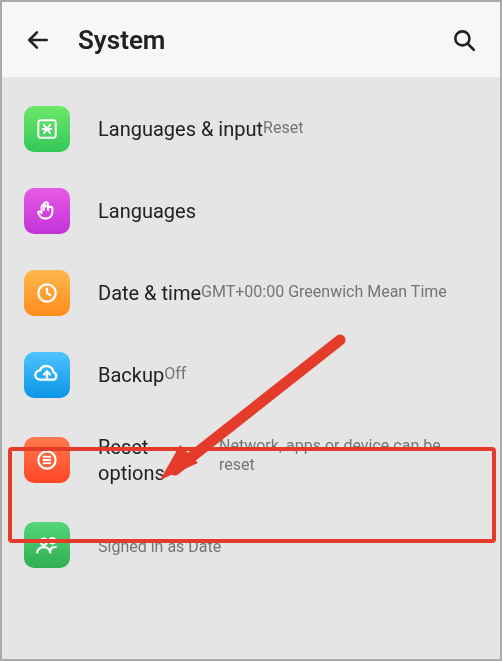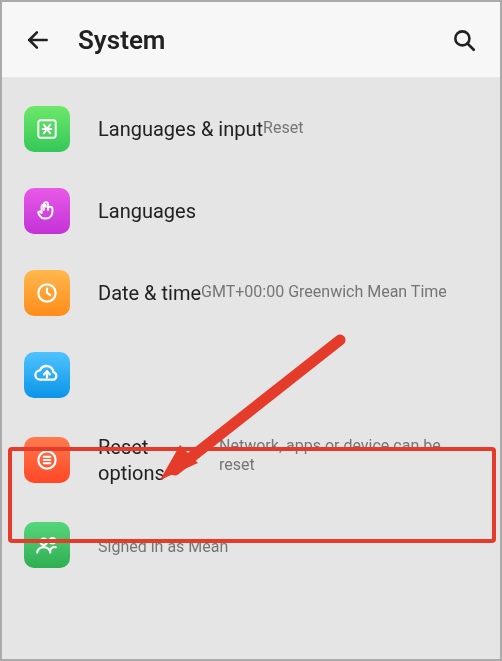--- a/index.html
+++ b/index.html
@@ -162,20 +162,24 @@
     </div>
 
     <div class="item">
       <div class="icon-box" style="background:linear-gradient(180deg,#4fc3ff,#0a95e8)">
         <svg width="28" height="28" viewBox="0 0 24 24" fill="none" stroke="#fff" stroke-width="2" stroke-linecap="round" stroke-linejoin="round">
             <path d="M6 16a4 4 0 010-8 6 6 0 0111.5 1.5A3.5 3.5 0 0118 16H6z"></path>
             <path d="M12 9v5"></path>
             <path d="M9.5 11.5L12 9l2.5 2.5"></path>
           </svg>
       </div>
+      <div class="text-col">
+        <div class="item-title">Backup</div>
+        <div class="item-sub">Off</div>
+      </div>
     </div>
 
     <div class="item">
       <div class="icon-box" style="background:linear-gradient(180deg,#ff7a4d,#ff4726)">
         <svg width="26" height="26" viewBox="0 0 24 24" fill="none" stroke="#fff" stroke-width="2" stroke-linecap="round">
             <circle cx="12" cy="12" r="8"></circle>
             <line x1="9" y1="9" x2="15" y2="9"></line>
             <line x1="9" y1="12" x2="15" y2="12"></line>
             <line x1="9" y1="15" x2="15" y2="15"></line>
           </svg>
@@ -189,21 +193,21 @@
     <div class="item">
       <div class="icon-box" style="background:linear-gradient(180deg,#56d67b,#2fae52)">
         <svg width="26" height="26" viewBox="0 0 24 24" fill="none" stroke="#fff" stroke-width="2" stroke-linecap="round" stroke-linejoin="round">
             <circle cx="9" cy="9" r="3"></circle>
             <path d="M3 19c0-3 3-5 6-5s6 2 6 5"></path>
             <circle cx="17" cy="8" r="2.5"></circle>
             <path d="M15 17c.5-2.5 3-3.5 5-3"></path>
           </svg>
       </div>
       <div class="text-col">
-        <div class="item-sub">Signed in as Mean</div>
+        <div class="item-sub">Signed in as Date</div>
       </div>
     </div>
 
   </div>
 
   <div class="highlight-box"></div>
 
   <svg class="arrow" width="220" height="170" viewBox="0 0 220 170">
     <defs>
       <marker id="ah" markerWidth="8" markerHeight="8" refX="2" refY="4" orient="auto">

